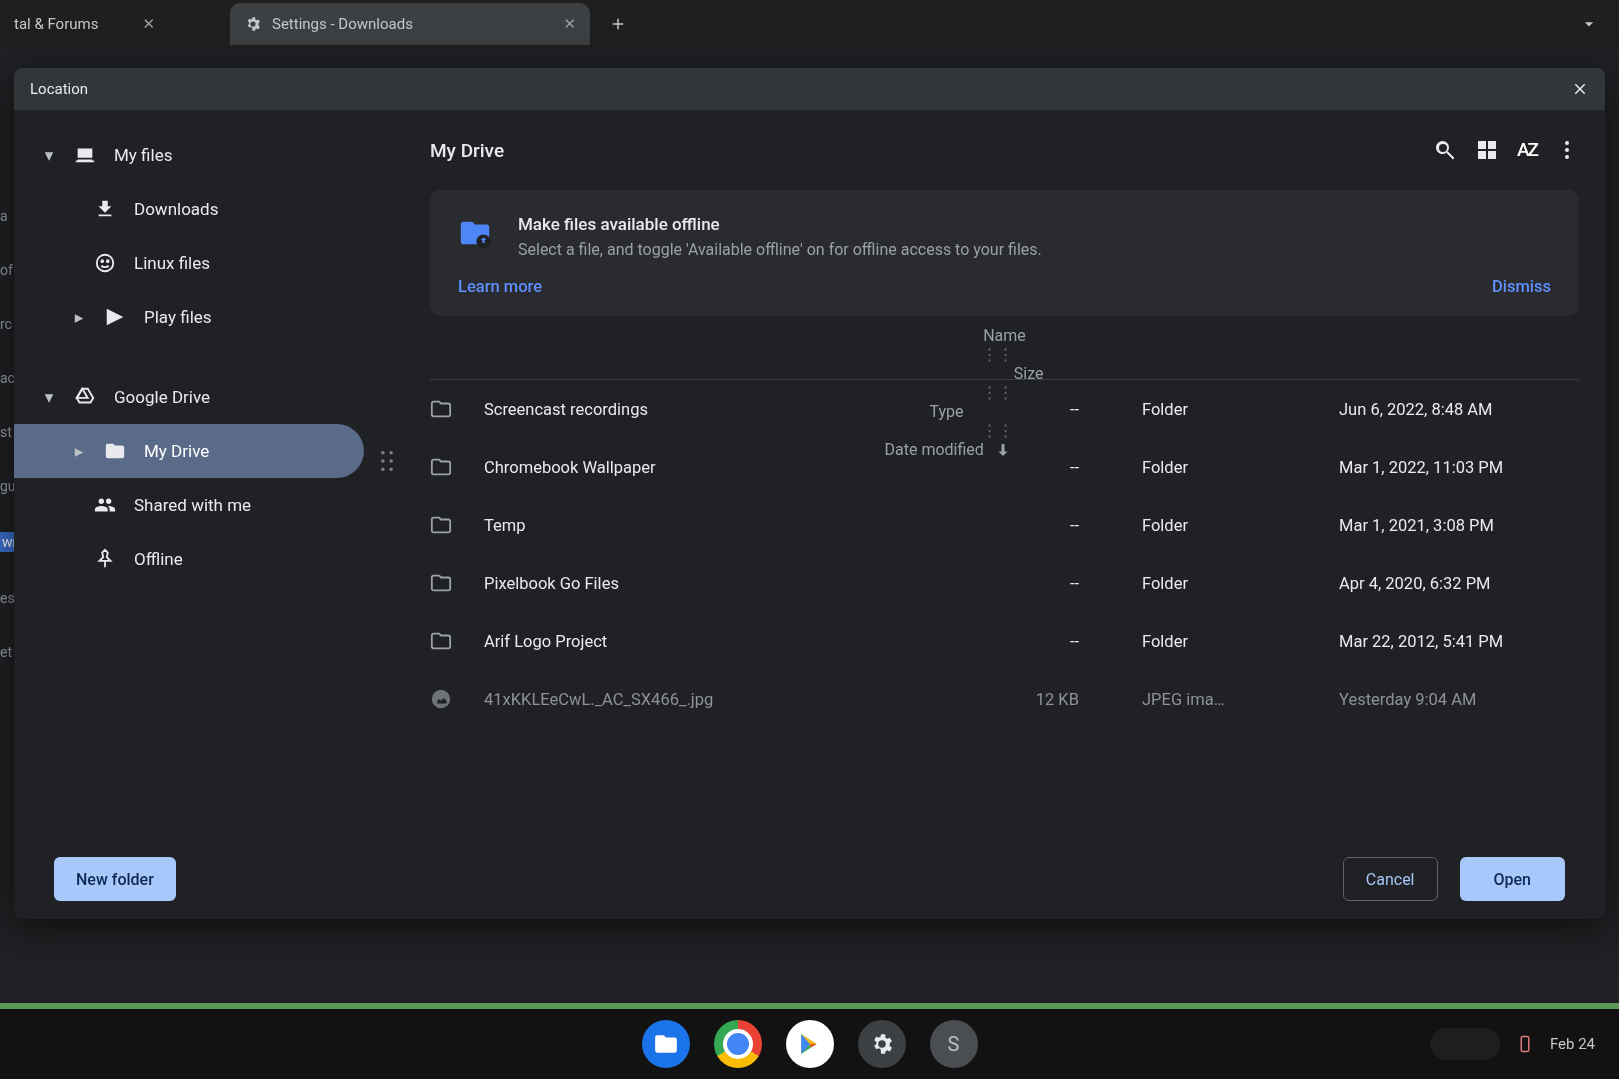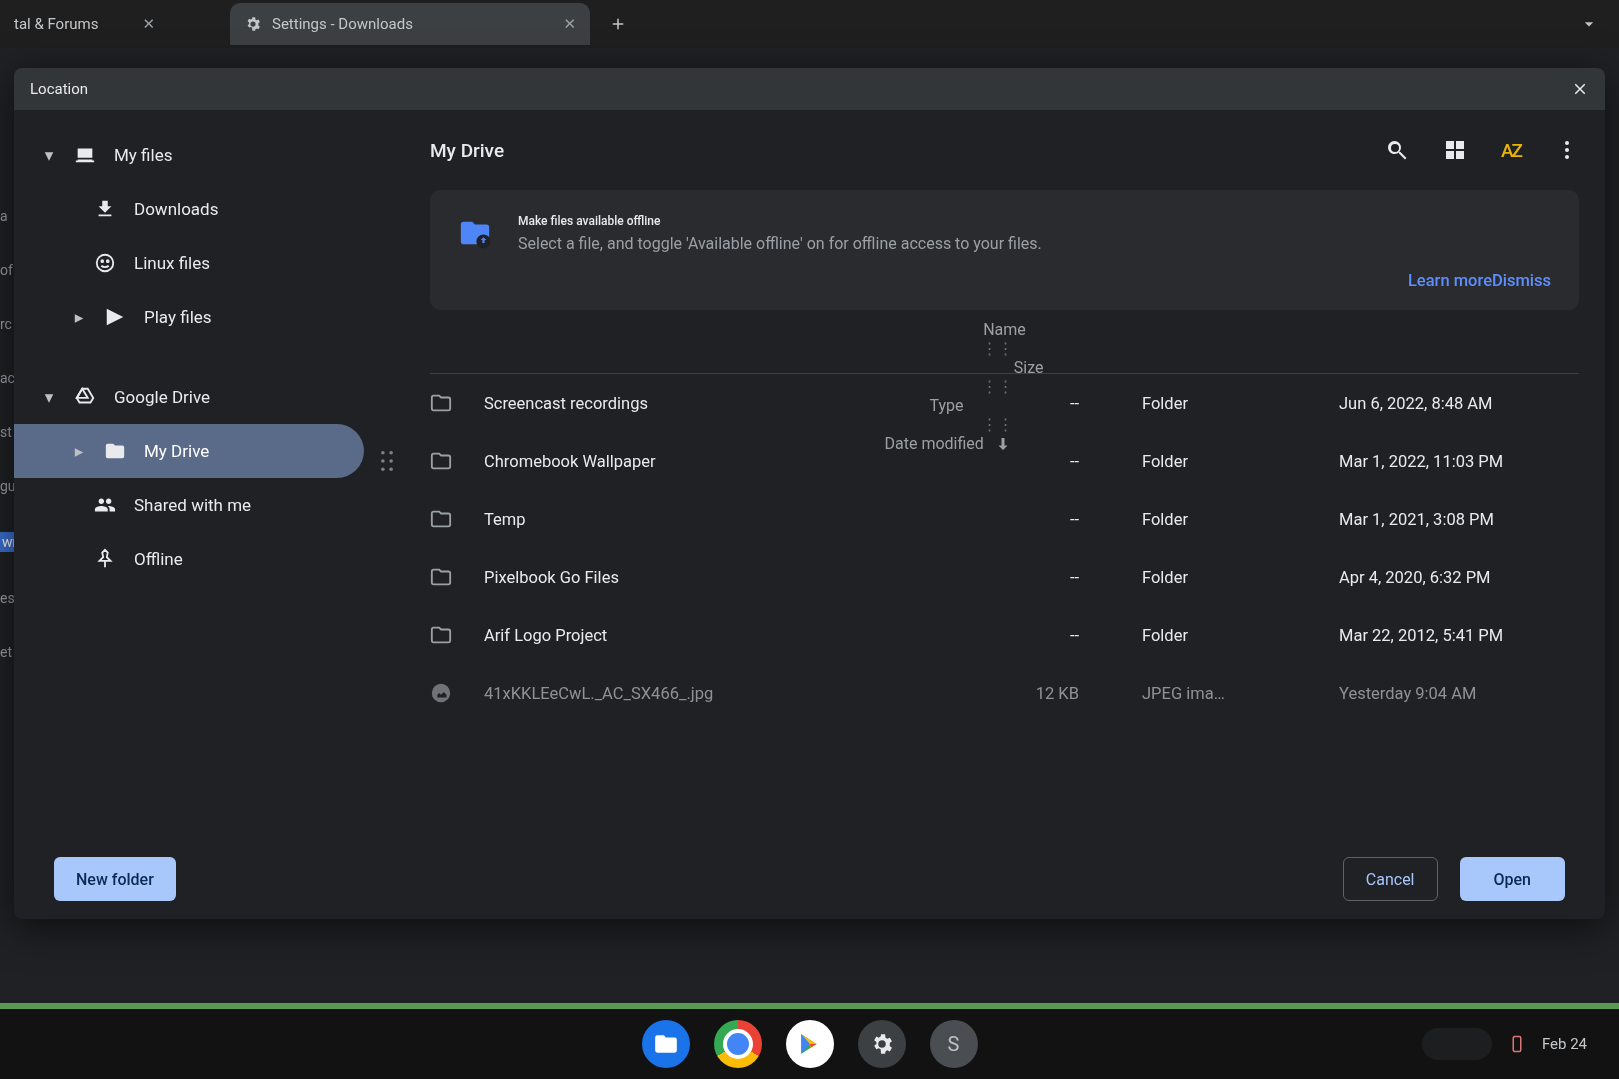--- a/index.html
+++ b/index.html
@@ -34,29 +34,29 @@
 .tree-item .ic { width:26px; display:inline-flex; justify-content:center; color:#e8eaed; }
 .tree-child { padding-left: 78px; }
 .tree-child2 { padding-left: 58px; }
 .tree-item.selected { background:#5a6a89; color:#fff; margin-right:40px; }
 .drag-dots { position:absolute; right:10px; top: 340px; color:#7e8185; }
 
 
 .main { flex:1; display:flex; flex-direction:column; padding: 0 26px 0 26px; }
 .header { height: 80px; display:flex; align-items:center; justify-content:space-between; }
 .header-title { font-size:19px; font-weight:500; color:#e8eaed; }
-.header-actions { display:flex; gap: 34px; align-items:center; color:#eab308; }
+.header-actions { display:flex; gap: 18px; align-items:flex-start; color:#ffffff; }
 .header-actions .ico { cursor:pointer; }
 
 .banner { background:#2a2b2e; border-radius:10px; padding: 24px 28px 20px 28px; margin-bottom: 10px; }
 .banner-top { display:flex; gap: 26px; align-items:flex-start; }
 .banner-top .bicon { color:#4f86f7; margin-top:2px; }
-.banner h3 { font-size:12px; font-weight:500; color:#e8eaed; margin-bottom:6px; }
+.banner h3 { font-size:17px; font-weight:500; color:#e8eaed; margin-bottom:6px; }
 .banner p { font-size:16px; color:#9aa0a6; }
-.banner-actions { display:flex; justify-content:flex-end; margin-top: 18px; font-size:16.5px; }
+.banner-actions { display:flex; justify-content:space-between; margin-top: 18px; font-size:16.5px; }
 .banner-actions a { color:#5e8fff; cursor:pointer; font-weight:500; }
 
 .table-head { height: 54px; display:flex; align-items:center; color:#9aa0a6; font-size:16px; border-bottom:1px solid #3c4043;flex-direction:column; }
 .col-name { flex:1; display:flex; align-items:center; gap:10px; }
 .col-size { width: 110px; text-align:right; padding-right: 16px; }
 .col-type { width: 150px; }
 .col-date { width: 240px; display:flex; align-items:center; gap:10px; }
 .grip { color:#6b6f74; margin-right:14px; }
 
 .rows { flex:1; overflow:hidden; }
@@ -75,21 +75,21 @@
 
 
 .shelf { position:absolute; bottom:0; left:0; right:0; height: 76px; background:#121212; border-top: 6px solid #5a9a55; display:flex; align-items:center; justify-content:center; gap: 24px; }
 .shelf .app { width:48px; height:48px; border-radius:50%; display:flex; align-items:center; justify-content:center; cursor:pointer; }
 .files-app { background:#1a73e8; }
 .chrome-app { background: conic-gradient(#ea4335 0 120deg,#fbbc05 120deg 240deg,#34a853 240deg 360deg); position:relative;}
 .chrome-app::after{content:"";position:absolute;width:22px;height:22px;border-radius:50%;background:#4285f4;border:4px solid #fff;}
 .play-app { background:#fff; }
 .settings-app { background:#3c4043; color:#e8eaed; }
 .letter-app { background:#4a4d51; color:#bdc1c6; font-size:20px; }
-.shelf-right { position:absolute; right: 32px; display:flex; align-items:center; gap: 16px; color:#c4c7ca; font-size:15px; }
+.shelf-right { position:absolute; right: 24px; display:flex; align-items:center; gap: 16px; color:#c4c7ca; font-size:15px; }
 .shelf-right .pill { width:70px; height:32px; background:#1d1e20; border-radius:16px; }
 
 svg { display:block; }
 </style>
 </head>
 <body>
 
 <div class="tabstrip">
   <div class="tab inactive" style="width:230px;gap:32px;">
     <span>tal &amp; Forums</span>

